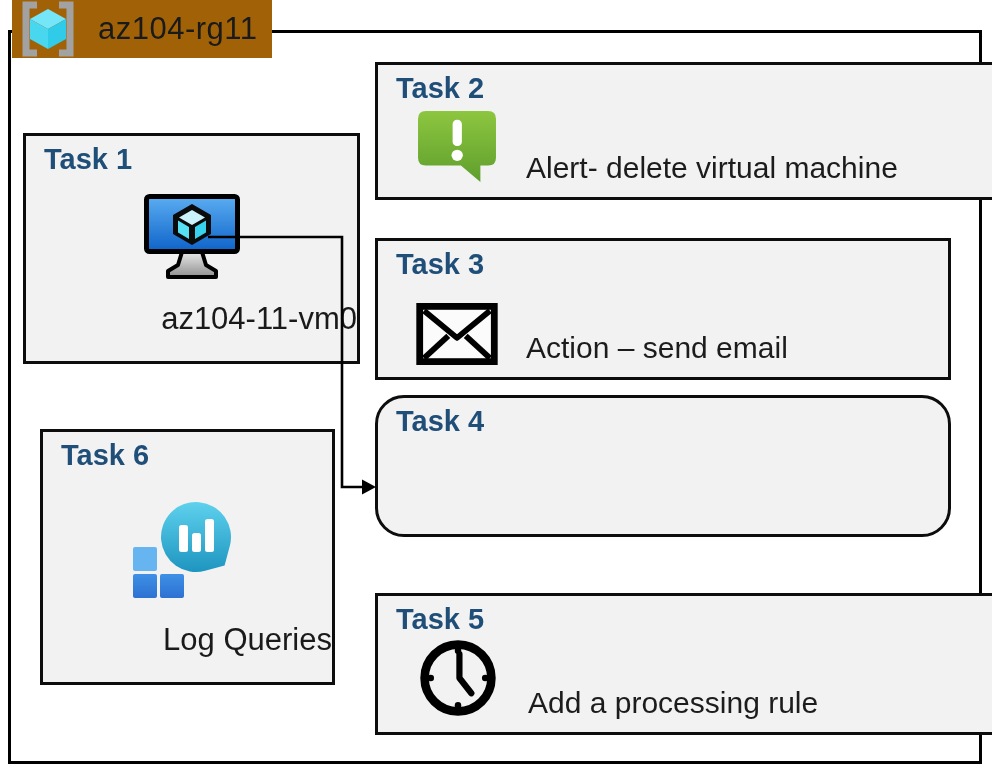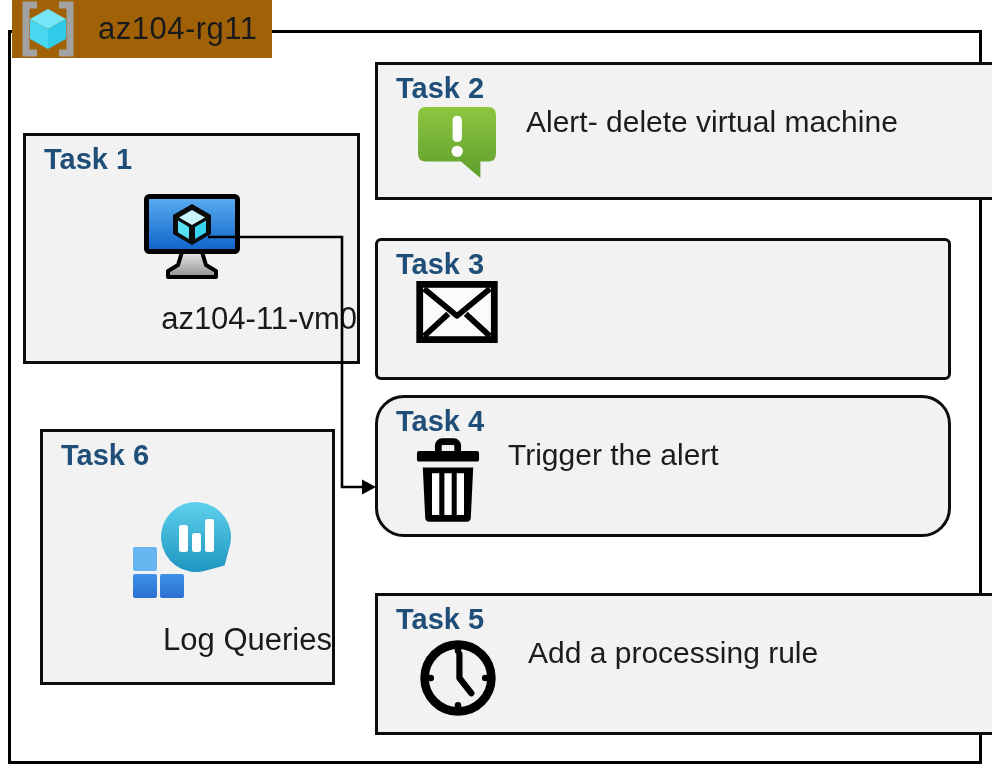--- a/index.html
+++ b/index.html
@@ -35,25 +35,25 @@
   
   .box-task1 { left: 23px; top: 133px; width: 337px; height: 231px; }
   .box-task6 { left: 40px; top: 429px; width: 295px; height: 256px; }
   .tall-icon-wrap { flex: 1 1 auto; display: flex; align-items: center; justify-content: center; }
   .tall-label {
     text-align: right; font-size: 31px; color: #1a1a1a;
     padding-bottom: 24px; flex: 0 0 auto;
   }
   
   .box-task2 { left: 375px; top: 62px;  width: 620px; height: 138px; }
-  .box-task3 { left: 375px; top: 238px; width: 576px; height: 142px; border-radius: 6px; }
+  .box-task3 { left: 375px; top: 238px; width: 576px; height: 142px; }
   .box-task4 { left: 375px; top: 395px; width: 576px; height: 142px; border-radius: 29px; }
   .box-task5 { left: 375px; top: 593px; width: 690px; height: 142px; }
   .wide-row {
-    flex: 1 1 auto; display: flex; align-items: flex-start;
+    flex: 1 1 auto; display: flex; align-items: flex-end;
     padding: 0 10px 12px 38px; gap: 28px;
   }
   .wide-label { font-size: 30px; color: #1c1c1c; white-space: nowrap; }
   .icon-cell { flex: 0 0 auto; display: flex; align-items: center; justify-content: center; }
 
   
   .connector-layer {
     position: absolute; inset: 0; z-index: 5; pointer-events: none;
   }
 </style>
@@ -156,38 +156,26 @@
     <div class="task-header">Task 3</div>
     <div class="wide-row">
       <span class="icon-cell">
         <svg width="82" height="62" viewBox="0 0 84 64">
           <rect x="3.5" y="3.5" width="77" height="57" fill="#fbfbfb" stroke="#000" stroke-width="7"></rect>
           <path d="M8 8 L42 36 L76 8" fill="none" stroke="#000" stroke-width="6" stroke-linejoin="round"></path>
           <path d="M8 57 L33 34" fill="none" stroke="#000" stroke-width="6"></path>
           <path d="M76 57 L51 34" fill="none" stroke="#000" stroke-width="6"></path>
         </svg>
       </span>
+      <span class="wide-label">Action – send email</span>
     </div>
   </div>
 
   <div class="task-box box-task4">
     <div class="task-header">Task 4</div>
-    <div class="wide-row">
-      <span class="icon-cell">
-        <svg width="64" height="86" viewBox="0 0 66 88">
-          <rect x="23" y="3.5" width="20" height="14" rx="4" fill="none" stroke="#000" stroke-width="7"></rect>
-          <rect x="1" y="13" width="64" height="11" rx="2" fill="#000"></rect>
-          <path d="M7 30 H59 L56.5 82 Q56.3 86 52 86 H14 Q9.7 86 9.5 82 Z" fill="#000"></path>
-          <rect x="16.5" y="36" width="7.5" height="43" fill="#ffffff"></rect>
-          <rect x="29.3" y="36" width="7.5" height="43" fill="#ffffff"></rect>
-          <rect x="42" y="36" width="7.5" height="43" fill="#ffffff"></rect>
-        </svg>
-      </span>
-      <span class="wide-label">Trigger the alert</span>
-    </div>
   </div>
 
   <div class="task-box box-task5">
     <div class="task-header">Task 5</div>
     <div class="wide-row">
       <span class="icon-cell">
         <svg width="84" height="84" viewBox="0 0 88 88">
           <circle cx="44" cy="44" r="35" fill="none" stroke="#000" stroke-width="9"></circle>
           <circle cx="44" cy="15.5" r="3.4" fill="#000"></circle>
           <circle cx="72.5" cy="44" r="3.4" fill="#000"></circle>

